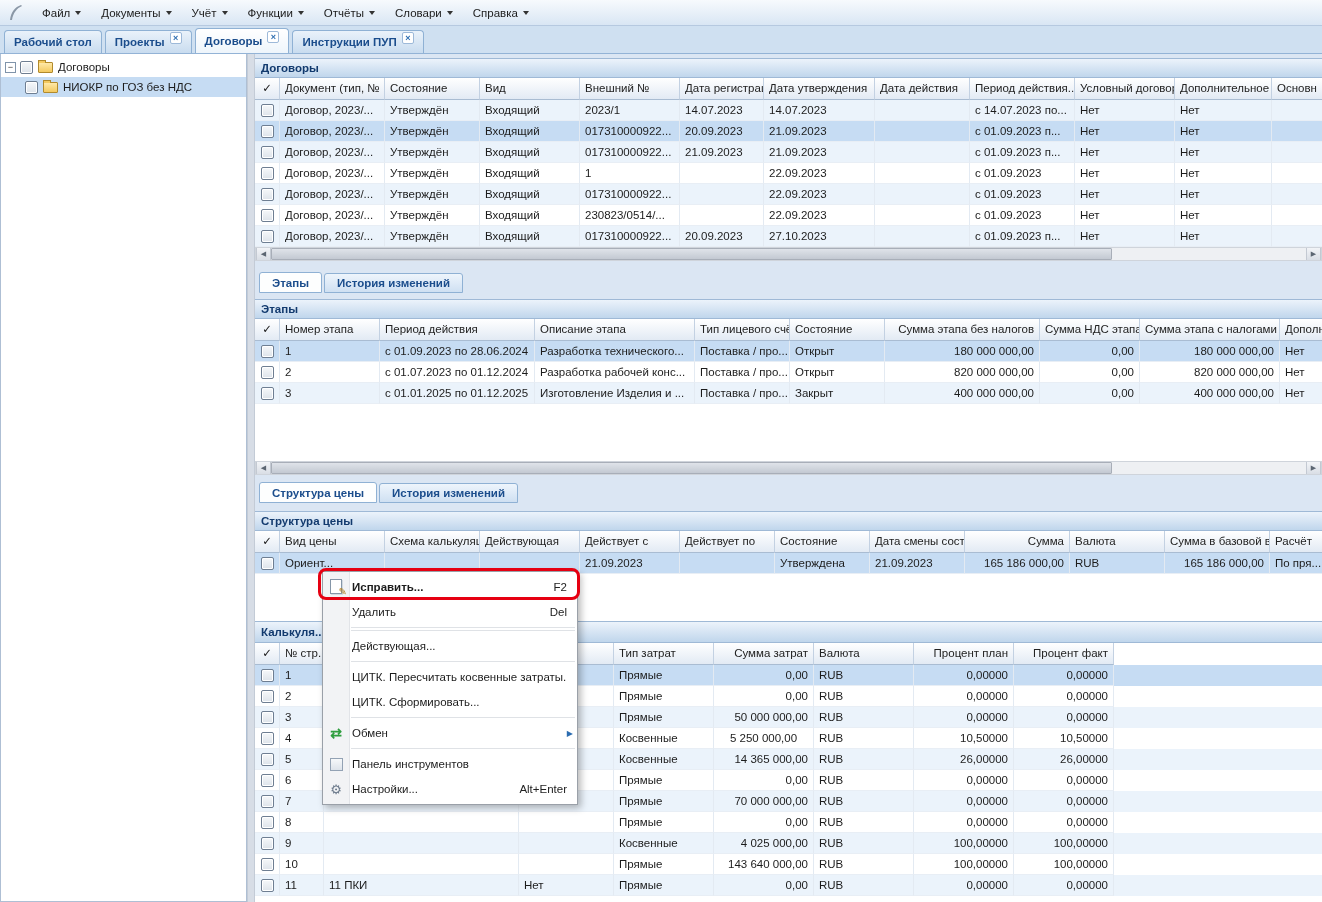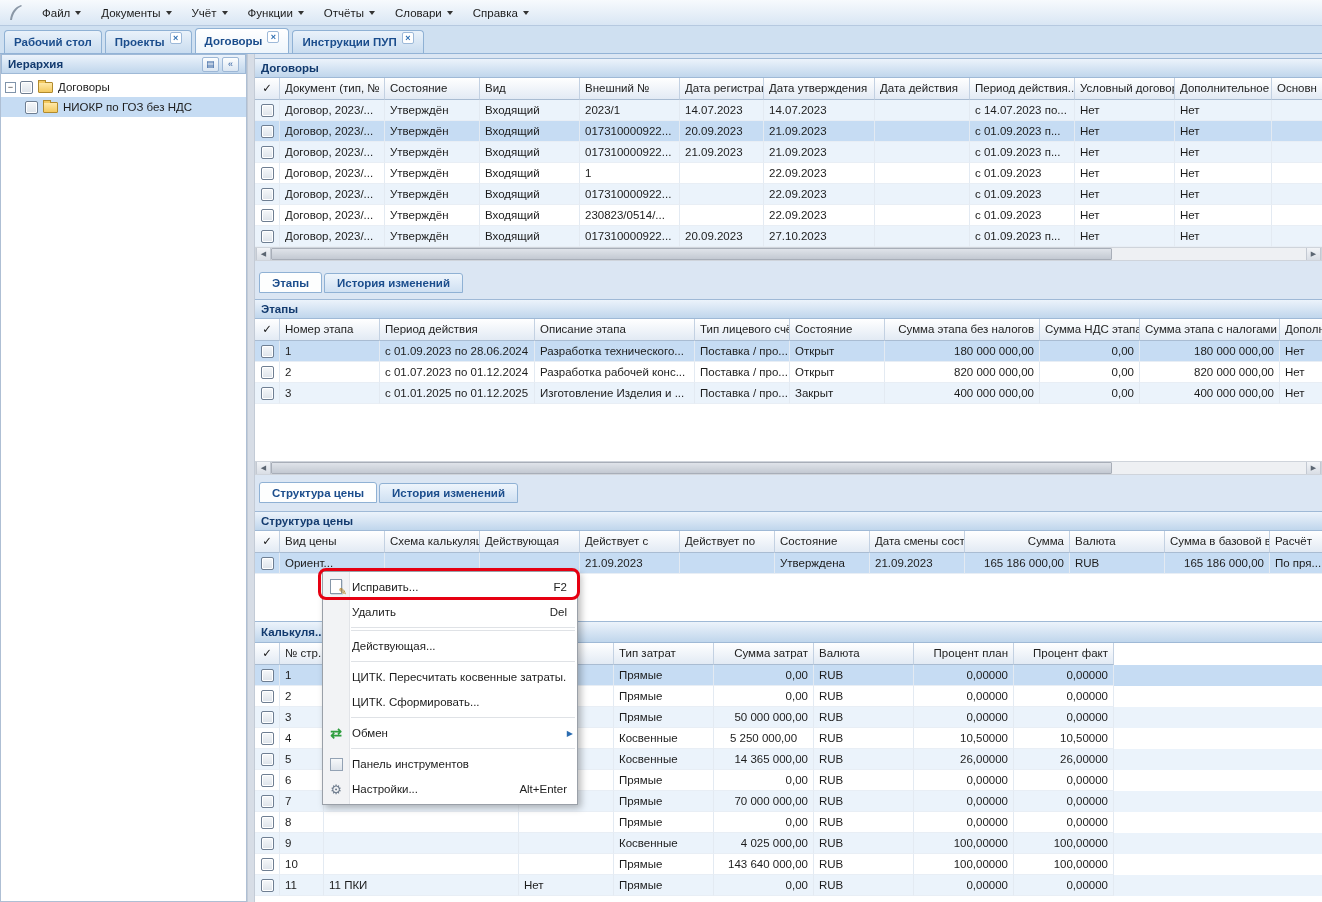--- a/index.html
+++ b/index.html
@@ -124,21 +124,21 @@
     background:#fff; border:1px solid #9aa0a8; box-shadow:3px 3px 7px rgba(0,0,0,.28);
     padding:2px 0; z-index:40;
   }
   .context-menu::before{
     content:""; position:absolute; left:0; top:0; bottom:0; width:26px;
     background:#f2f3f5; border-right:1px solid #e2e4e8;
   }
   .cm-item{ position:relative; height:25px; display:flex; align-items:center; cursor:default; }
   .cm-icon{ width:20px; height:18px; margin:0 6px 0 3px; display:inline-flex; align-items:center; justify-content:center; position:relative; flex:0 0 auto; }
   .cm-label{ flex:1; white-space:nowrap; overflow:hidden; }
-  .cm-item.bold .cm-label{ font-weight:normal; }
+  .cm-item.bold .cm-label{ font-weight:bold; }
   .cm-shortcut{ padding-right:10px; color:#222; }
   .cm-arrow{ position:absolute; right:4px; font-size:8px; color:#2b6cb0; }
   .cm-sep{ height:1px; background:#dfe2e6; margin:2.5px 2px 2.5px 28px; position:relative; }
   .add-document-icon::before, .duplicate-icon::before, .edit-icon::before{
     content:""; width:10px; height:13px; background:#fff; border:1px solid #8596a8; box-shadow:1px 1px 0 #d3dae1;
   }
   .duplicate-icon::after{ content:"+"; position:absolute; right:0; bottom:-3px; color:#2f9e3f; font-weight:bold; font-size:11px; }
   .edit-icon::after{ content:"✎"; position:absolute; right:-1px; bottom:-1px; font-size:10px; color:#b07f1f; }
   .refresh-icon::before{ content:"↻"; color:#2f9e3f; font-size:15px; font-weight:bold; }
   .exchange-icon::before{ content:"⇄"; color:#2f9e3f; font-size:14px; font-weight:bold; }
@@ -205,27 +205,20 @@
     </div>
     <div class="tab">
       <span class="tab-label">Инструкции ПУП</span>
       <span class="tab-close">×</span>
     </div>
   </div>
 
 <div class="content">
 
   <div class="left-panel">
-    <div class="panel-header">
-      <span>Иерархия</span>
-      <span class="ph-btns">
-        <span class="ph-btn">▤</span>
-        <span class="ph-btn">«</span>
-      </span>
-    </div>
     <div class="tree" id="tree">
         <div class="tree-row" style="padding-left: 4px;">
           <span class="expander">−</span>
           <span class="checkbox"></span>
           <span class="folder-icon"></span>
           <span class="tree-label">Договоры</span>
         </div>
         <div class="tree-row sel" style="padding-left: 24px;">
           <span class="checkbox"></span>
           <span class="folder-icon"></span>

